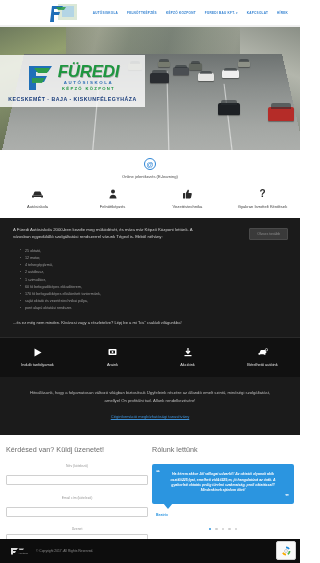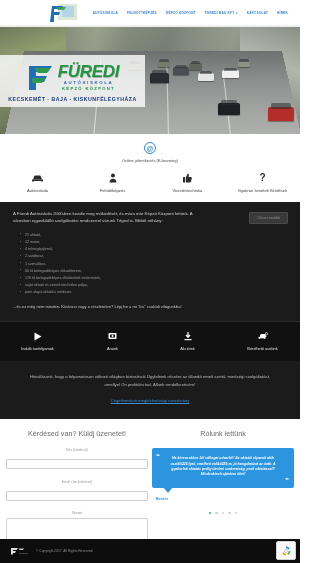--- a/index.html
+++ b/index.html
@@ -29,21 +29,21 @@
   }
   .nav-item {
     font-size: 3.1px; letter-spacing: .25px; color: #2f7fd0;
     text-transform: uppercase; white-space: nowrap; cursor: pointer;
     font-weight: 700;
   }
   .nav-caret { font-size: 3px; margin-left: 1px; color:#2f7fd0; }
 
   
   .hero {
-    height: 108px; position: relative; overflow: hidden;
+    height: 124px; position: relative; overflow: hidden;
     background:
       linear-gradient(to bottom, rgba(70,80,70,.28), rgba(40,45,40,.35)),
       linear-gradient(105deg,#6f7a63 0%,#8d9478 14%,#a9ae94 22%,#bcbfa9 30%,
         #9aa290 40%, #8e968a 52%, #a6ac9d 62%, #b6b9ab 72%, #9ea398 84%, #7d8377 100%);
     border-top: 1px solid #eee;
   }
   
   .road {
     position:absolute; left:8%; right:6%; top:22%; bottom:0;
     background: linear-gradient(to bottom,#6d7271 0%,#8b8f8d 35%,#a4a7a4 70%,#b2b4b1 100%);
@@ -154,21 +154,21 @@
   .mission-text { font-size: 4.2px; color:#bdbdbd; line-height: 1.75; }
   .mission-link {
     display:inline-block; margin-top: 9px; font-size: 4.1px;
     color:#3d8fd4; text-decoration: underline; cursor:pointer;
   }
 
   
   .lower { display:flex; background:#fff; padding: 10px 6px 8px; gap: 4px; }
   .col { flex: 1; }
   .col-title {
-    text-align:center; font-size: 7.2px; color:#6b6b6b; font-weight:400;
+    text-align:left; font-size: 7.2px; color:#6b6b6b; font-weight:400;
     margin-bottom: 10px;
   }
   .field { margin-bottom: 7px; }
   .field-label {
     display:block; text-align:center; font-size: 3.4px; color:#9a9a9a; margin-bottom: 2.5px;
   }
   .field-input {
     width: 100%; height: 10px; border: 1px solid #d0d0d0; background:#fff;
     border-radius: 1px;
   }

